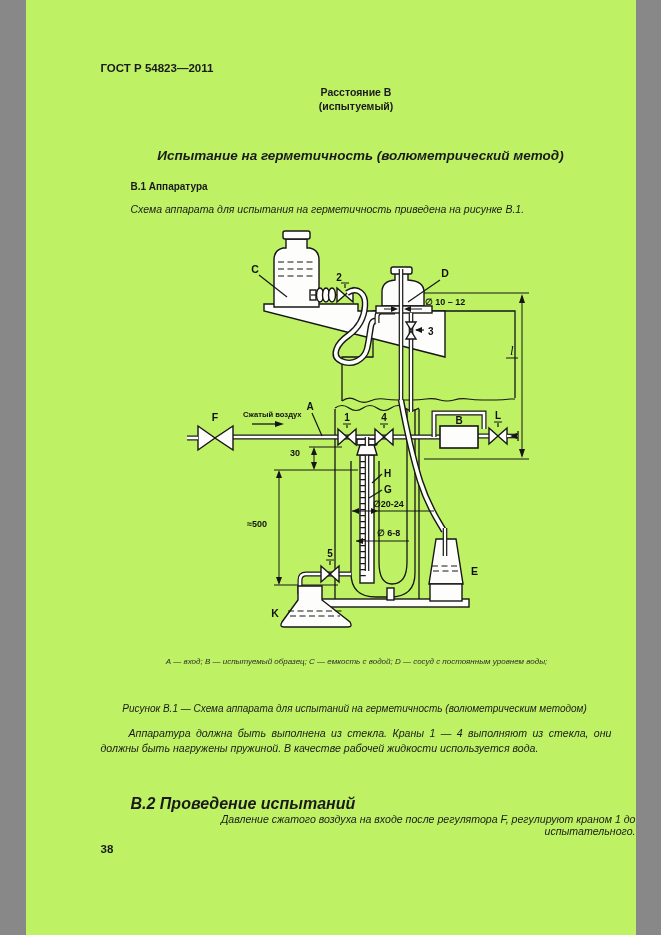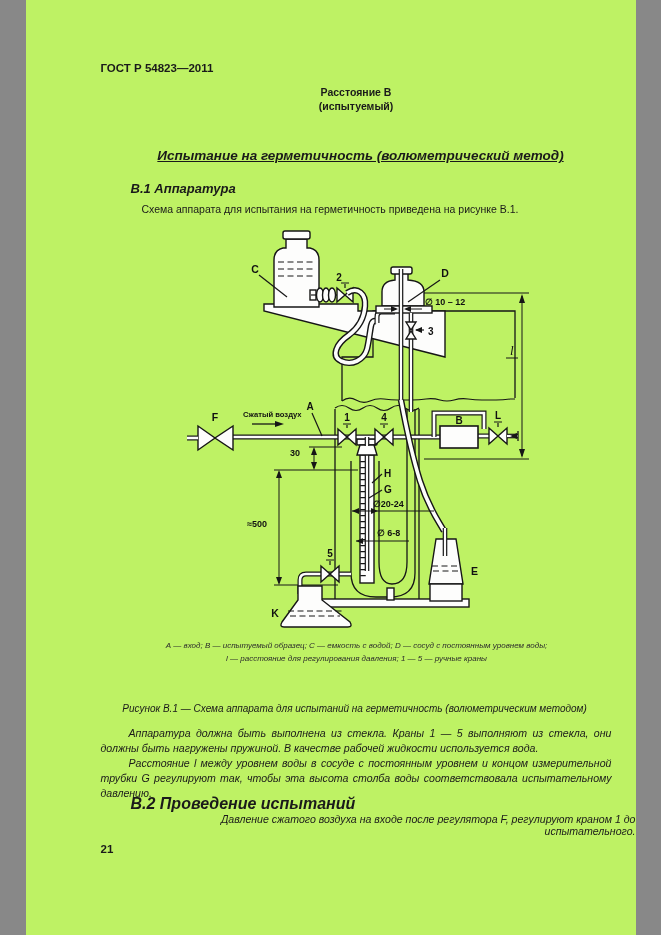--- a/index.html
+++ b/index.html
@@ -1,24 +1,24 @@
 <!DOCTYPE html>
 <html><head>
 <meta charset="utf-8">
 <style>
   html,body{margin:0;padding:0;background:#888;}
   #page{position:relative;width:610px;height:935px;background:#bef264;margin:0 auto;
         font-family:"Liberation Sans",sans-serif;color:#1a1a1a;overflow:hidden;}
   .abs{position:absolute;}
   #std-num{left:75px;top:62px;font-size:11.5px;font-weight:bold;}
   #annex{left:0;top:85px;width:661px;text-align:center;font-size:10.5px;font-weight:bold;line-height:14px;}
-  #title{left:75px;top:148px;width:520px;text-align:center;font-size:13.5px;font-weight:bold;font-style:italic;text-decoration:underline;}
-  #b1-head{left:105px;top:181px;font-size:13px;font-weight:bold;font-style:italic;}
-  #b1-intro{left:116px;top:203px;font-size:10.5px;text-align:center;}
-  #legend{left:66px;top:640px;width:530px;text-align:center;font-size:8px;font-style:italic;line-height:12.5px;color:#2b2b2b;}
+  #title{left:75px;top:148px;width:520px;text-align:center;font-size:13.5px;font-weight:bold;font-style:italic;}
+  #b1-head{left:105px;top:181px;font-size:10px;font-weight:bold;}
+  #b1-intro{left:105px;top:203px;font-size:10.5px;font-style:italic;text-align:center;}
+  #legend{left:66px;top:656px;width:530px;text-align:center;font-size:8px;font-style:italic;line-height:12.5px;color:#2b2b2b;}
   #caption{left:69px;top:703px;width:520px;text-align:center;font-size:10px;font-style:italic;}
   #paras{left:75px;top:726px;width:511px;font-size:10.6px;font-style:italic;line-height:15px;text-align:justify;}
   #paras p{margin:0;text-indent:28px;}
   #b2-head{left:105px;top:795px;font-size:16px;font-weight:bold;font-style:italic;}
   #b2-text{left:105px;top:813px;font-size:10.6px;font-style:italic;text-align:right;}
   #page-num{left:75px;top:843px;font-size:11.5px;font-weight:bold;}
   
   svg{position:absolute;left:0;top:0;}
   .ln{stroke:#161616;stroke-width:1.2;fill:none;}
   .ln13{stroke:#161616;stroke-width:1.3;fill:none;}
@@ -260,27 +260,25 @@
       <text class="flowtx" x="217" y="417">Сжатый воздух</text>
       <path class="ln13" d="M226,424 H252"></path>
       <polygon class="ar" points="258,424 249,421 249,427"></polygon>
     </g>
     <text class="lab-s" x="284" y="410" text-anchor="middle">A</text>
     <path class="ln" d="M286,413 L296,436"></path>
   </svg>
 
   <div class="abs" id="legend">
     <div>А — вход; В — испытуемый образец; С — емкость с водой; D — сосуд с постоянным уровнем воды;</div>
-    <div>l — расстояние для регулирования давления; 1 — 5 — ручные краны</div>
   </div>
 
   <div class="abs" id="caption">Рисунок В.1 — Схема аппарата для испытаний на герметичность (волюметрическим методом)</div>
 
   <div class="abs" id="paras">
-    <p>Аппаратура должна быть выполнена из стекла. Краны 1 — 5 выполняют из стекла, они должны быть нагружены пружиной. В качестве рабочей жидкости используется вода.</p>
-    <p>Расстояние l между уровнем воды в сосуде с постоянным уровнем и концом измерительной трубки G регулируют так, чтобы эта высота столба воды соответствовала испытательному давлению.</p>
+    <p>Аппаратура должна быть выполнена из стекла. Краны 1 — 4 выполняют из стекла, они должны быть нагружены пружиной. В качестве рабочей жидкости используется вода.</p>
   </div>
 
   <div class="abs" id="b2-head">В.2 Проведение испытаний</div>
   <div class="abs" id="b2-text">Давление сжатого воздуха на входе после регулятора F, регулируют краном 1 до испытательного.</div>
 
-  <div class="abs" id="page-num">21</div>
+  <div class="abs" id="page-num">38</div>
 </div>
 
 </body></html>

